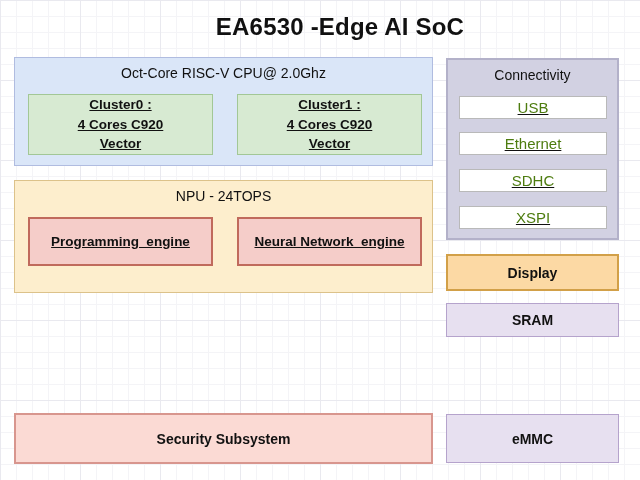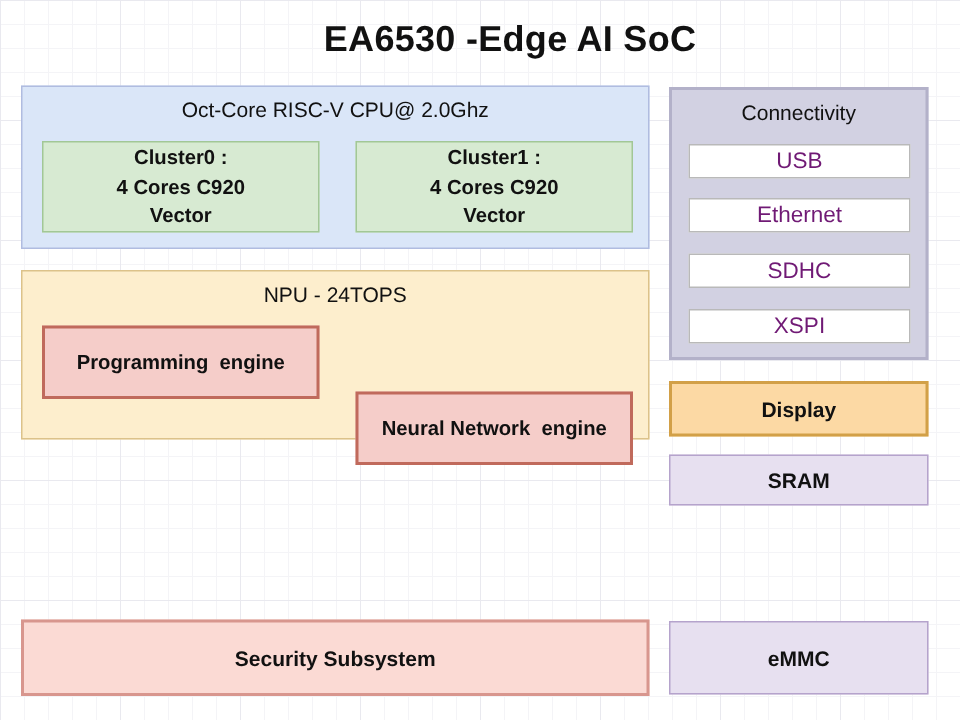--- a/index.html
+++ b/index.html
@@ -27,29 +27,29 @@
   }
   .lbl{white-space:pre-wrap;text-align:center;}
   .center{display:flex;align-items:center;justify-content:center;}
 
   
   .blue  {background:#dae6f8;border:1px solid #b0bce0;}
   .yellow{background:#fdeecd;border:1px solid #dcc28a;}
   .pinklight{background:#fbdad4;border:2px solid #d8968e;}
 
   
-  .inner{position:absolute;box-sizing:border-box;}
+  .inner{position:absolute;box-sizing:border-box;text-decoration:underline;}
   .green{background:#d7ead2;border:1px solid #a2c796;}
   .pink {background:#f5cdc9;border:2px solid #c06a5c;}
   .inner .lbl{font-weight:bold;font-size:13.5px;line-height:1.45;}
 
   
   .purple-gray{background:#d2d1e2;border:2px solid #b3b1c9;}
   .whitebox{background:#ffffff;border:1px solid #b9b9b9;}
-  .whitebox .lbl{font-weight:normal;font-size:15px;color:#701a75;}
+  .whitebox .lbl{font-weight:normal;font-size:15px;color:#4d7c0f;}
   .orange{background:#fcd9a4;border:2px solid #d2a048;}
   .purple{background:#e7e0f0;border:1px solid #b5a3cc;}
   .side-label{font-weight:bold;font-size:14px;}
 </style>
 </head>
 <body>
 
 <div id="canvas">
 
   <div class="page-title">EA6530 -Edge AI SoC</div>
@@ -66,21 +66,21 @@
 4 Cores C920
 Vector</div>
     </div>
   </div>
 
   <div class="block yellow" style="left:14px;top:180px;width:419px;height:113px;">
     <div class="block-title">NPU - 24TOPS</div>
     <div class="inner pink center" style="left:13px;top:36px;width:185px;height:49px;">
       <div class="lbl">Programming  engine</div>
     </div>
-    <div class="inner pink center" style="left:222px;top:36px;width:185px;height:49px;margin-top:44px;">
+    <div class="inner pink center" style="left:222px;top:36px;width:185px;height:49px;">
       <div class="lbl">Neural Network  engine</div>
     </div>
   </div>
 
 
   <div class="block pinklight center" style="left:14px;top:413px;width:419px;height:51px;">
     <div class="lbl side-label">Security Subsystem</div>
   </div>
 
   <div class="block purple-gray" style="left:446px;top:58px;width:173px;height:182px;">

